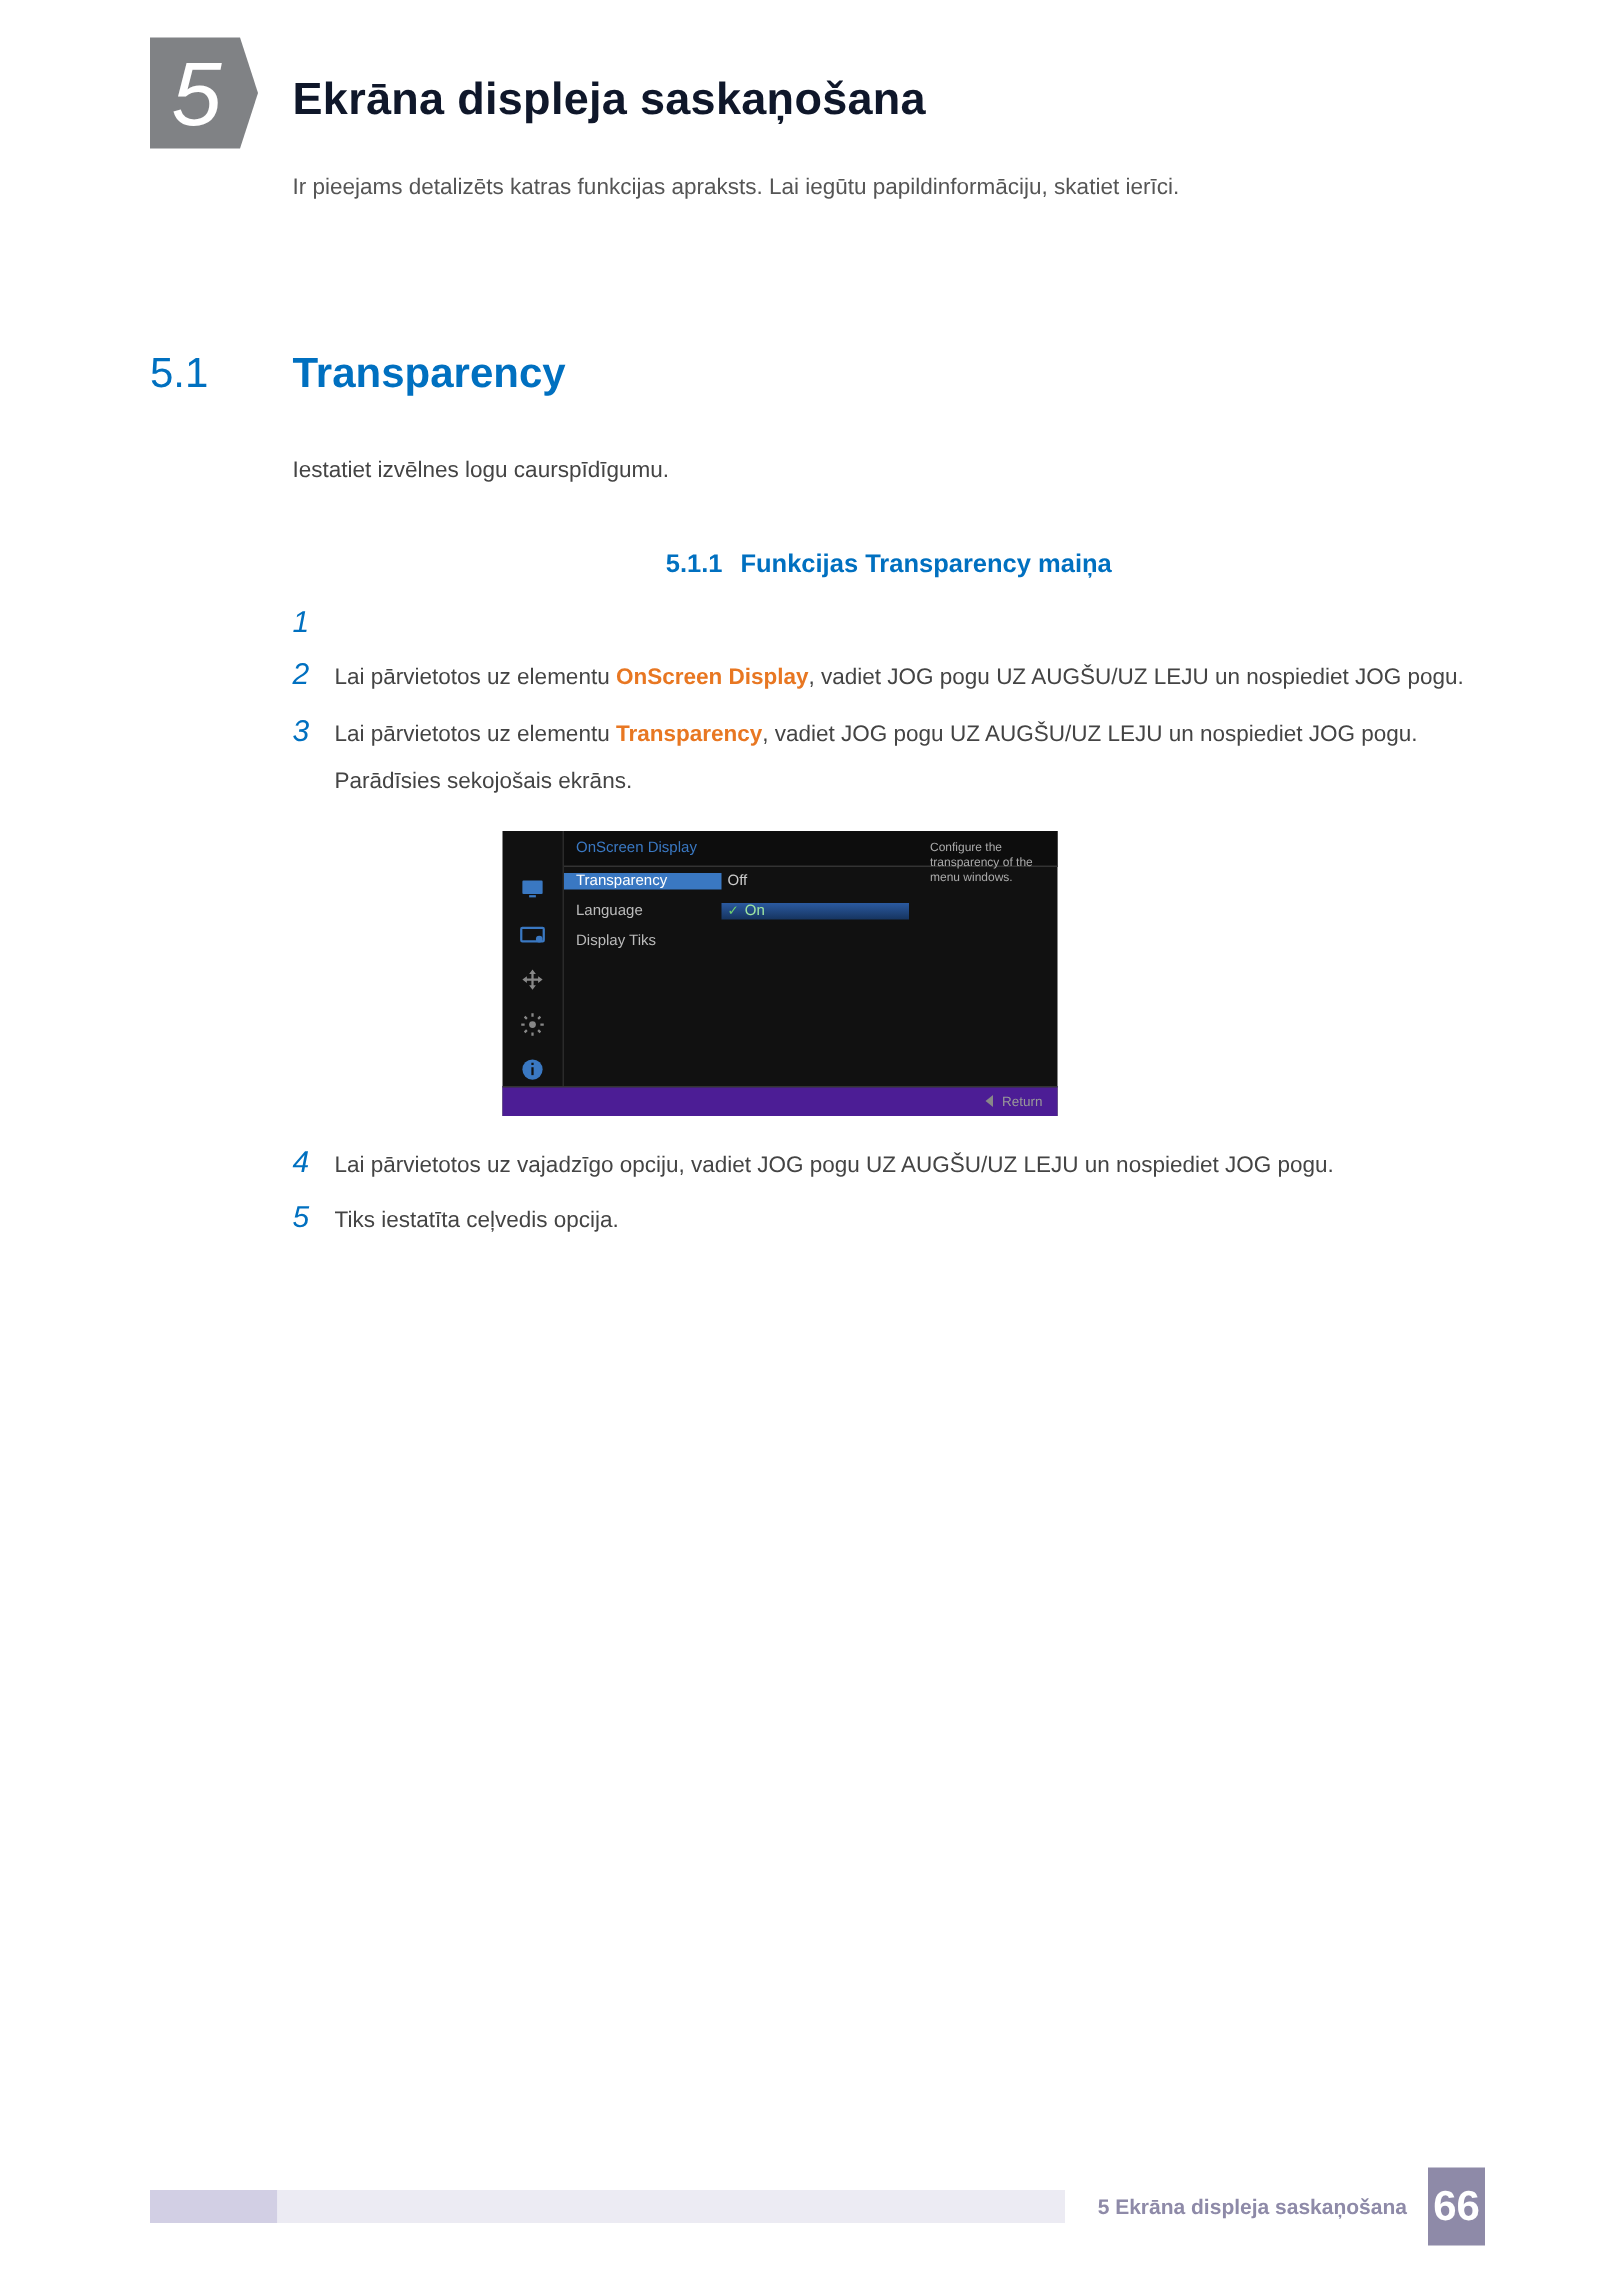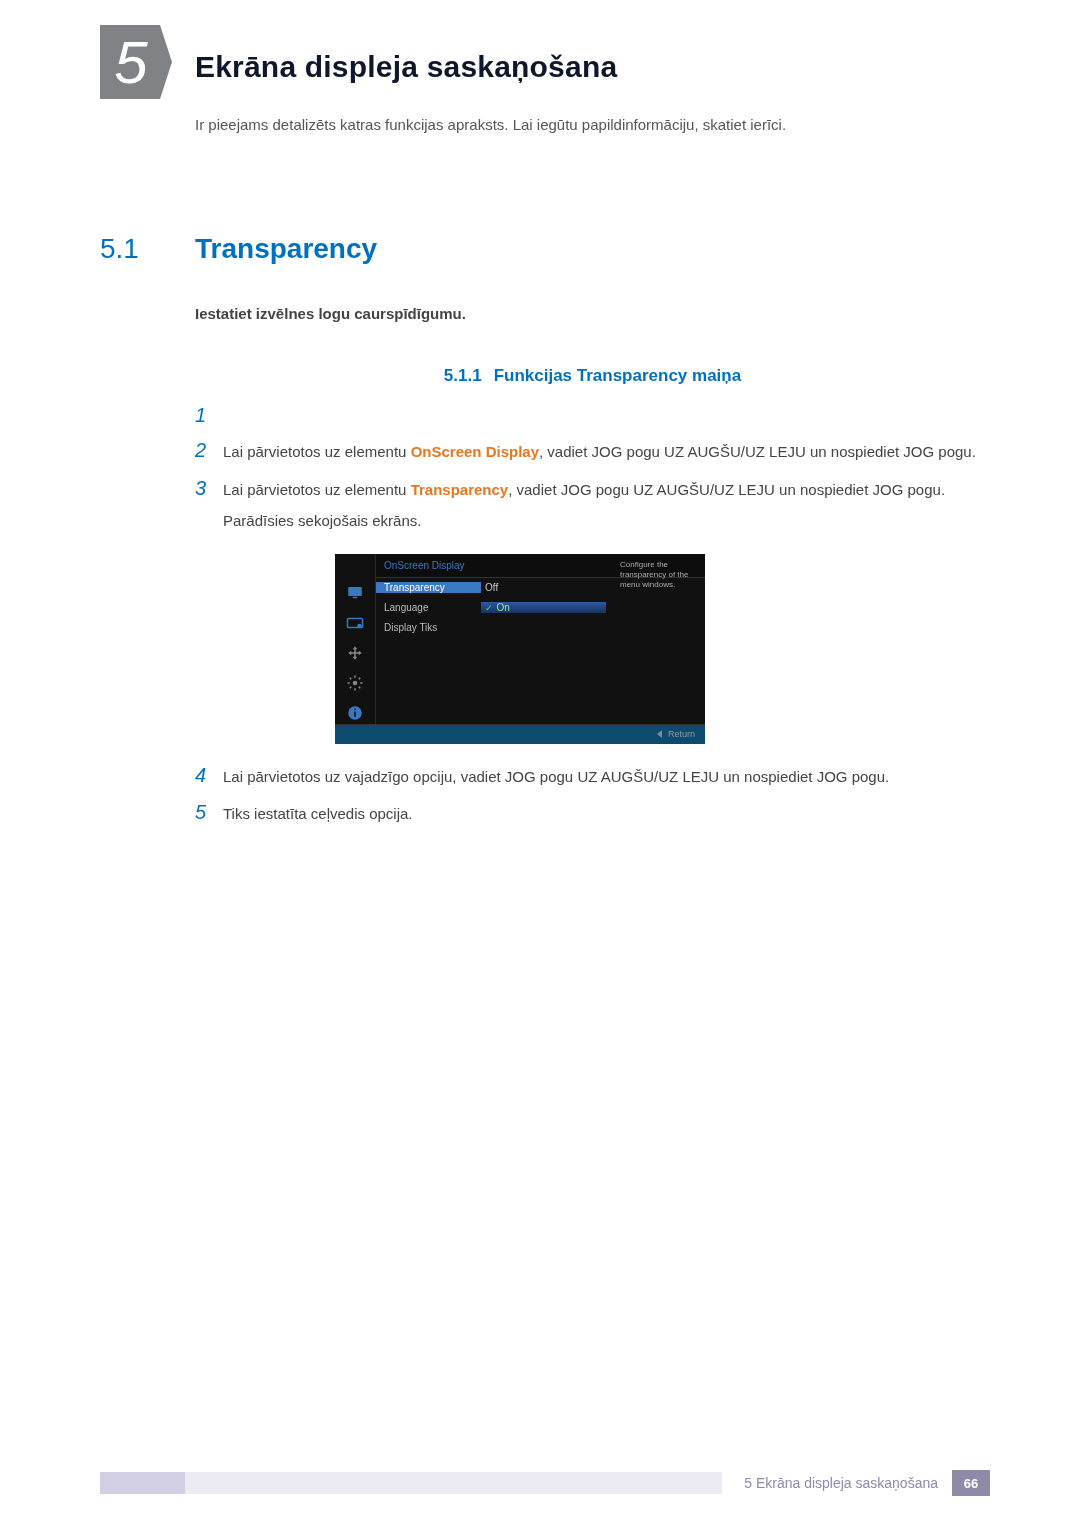--- a/index.html
+++ b/index.html
@@ -12,21 +12,21 @@
       font-size:60px; font-style:italic; letter-spacing:-2px; }
   .chapter-number-box::after { content:""; position:absolute; top:0; right:-12px; width:0; height:0;
       border-top:37px solid transparent; border-bottom:37px solid transparent; border-left:12px solid #808285; }
   .chapter-title { margin-left:95px; padding-top:20px; font-size:30px; color:#0f172a; letter-spacing:0.2px; }
   .chapter-intro { margin-left:95px; margin-top:32px; font-size:15px; color:#555; }
 
   
   .section-row { display:flex; align-items:baseline; margin-top:100px; }
   .sect-num { width:95px; font-size:28px; color:#0070c0; font-weight:normal; }
   .sect-title { font-size:28px; color:#0070c0; font-weight:bold; }
-  .sect-intro { margin-left:95px; margin-top:40px; font-size:15px;font-weight:bold; }
+  .sect-intro { margin-left:95px; margin-top:40px; font-size:15px; }
 
   
   .subsect { margin-left:95px; margin-top:44px; font-size:17px; color:#0070c0; font-weight:bold;text-align:center; }
   .subsect-num { display:inline-block; margin-right:12px; }
 
   
   .steps { margin-left:95px; margin-top:18px; }
   .step { display:flex; margin-bottom:12px; }
   .step-num { width:28px; flex:none; font-size:20px; font-style:italic; color:#0070c0; }
   .step-text { font-size:15px; line-height:1.7; color:#444; }
@@ -43,29 +43,29 @@
   .osd-icon { width:20px; height:18px; display:block; }
   .osd-main { flex:1; border-left:1px solid #2a2a2a; position:relative; padding-bottom:20px; min-height:170px; }
   .osd-header { color:#3a78c2; font-size:10px; padding:6px 0 6px 8px; border-bottom:1px solid #333; background:#0d0d0d; }
   .osd-row { display:flex; align-items:center; height:20px; }
   .osd-label { width:105px; padding-left:8px; }
   .osd-label.sel { background:#3a78c2; color:#fff; }
   .osd-value { width:125px; padding-left:4px; color:#ccc; }
   .osd-value.sel { background:linear-gradient(#2b5aa0,#16345f); color:#9fe6a1; position:relative; }
   .osd-value.sel::before { content:"\2713"; color:#6fd06f; margin-right:4px; font-size:9px; }
   .osd-hint { position:absolute; top:2px; right:2px; width:85px; font-size:8px; line-height:1.25; color:#aaa; padding:4px 2px; }
-  .osd-footer { background:#0c4a6e; height:20px; display:flex; justify-content:flex-end; align-items:center; padding-right:10px; gap:6px; color:#999; font-size:9px; border-top:1px solid #333; }
+  .osd-footer { background:#4c1d95; height:20px; display:flex; justify-content:flex-end; align-items:center; padding-right:10px; gap:6px; color:#999; font-size:9px; border-top:1px solid #333; }
   .osd-footer .tri { width:0; height:0; border-top:4px solid transparent; border-bottom:4px solid transparent; border-right:5px solid #888; }
 
   
   .pgfoot { position:absolute; bottom:30px; left:100px; right:90px; display:flex; align-items:center; }
   .pgfoot .bar1 { height:22px; flex:0 0 85px; background:#d2cfe4; }
   .pgfoot .bar2 { height:22px; flex:1; background:#ecebf3; }
-  .pgfoot .label { height:28px; padding:0 14px; display:flex; align-items:center; font-size:14px; color:#8e8aa8; background:#fff; margin-left:8px; }
-  .pgfoot .num { width:38px; height:26px; background:#8e8aa8; color:#fff; display:flex; align-items:center; justify-content:center; font-size:13px; font-weight:bold; }
+  .pgfoot .label { height:28px; padding:0 14px; display:flex; align-items:center; font-size:14px; color:#8e8aa8; background:#fff; margin-left:8px;font-weight:bold; }
+  .pgfoot .num { width:38px; height:52px; background:#8e8aa8; color:#fff; display:flex; align-items:center; justify-content:center; font-size:28px; font-weight:bold; }
 </style>
 </head>
 <body>
 
 <div class="page">
   <div class="chapter-number-box">5</div>
   <h1 class="chapter-title">Ekrāna displeja saskaņošana</h1>
   <p class="chapter-intro">Ir pieejams detalizēts katras funkcijas apraksts. Lai iegūtu papildinformāciju, skatiet ierīci.</p>
 
   <div class="section-row">

